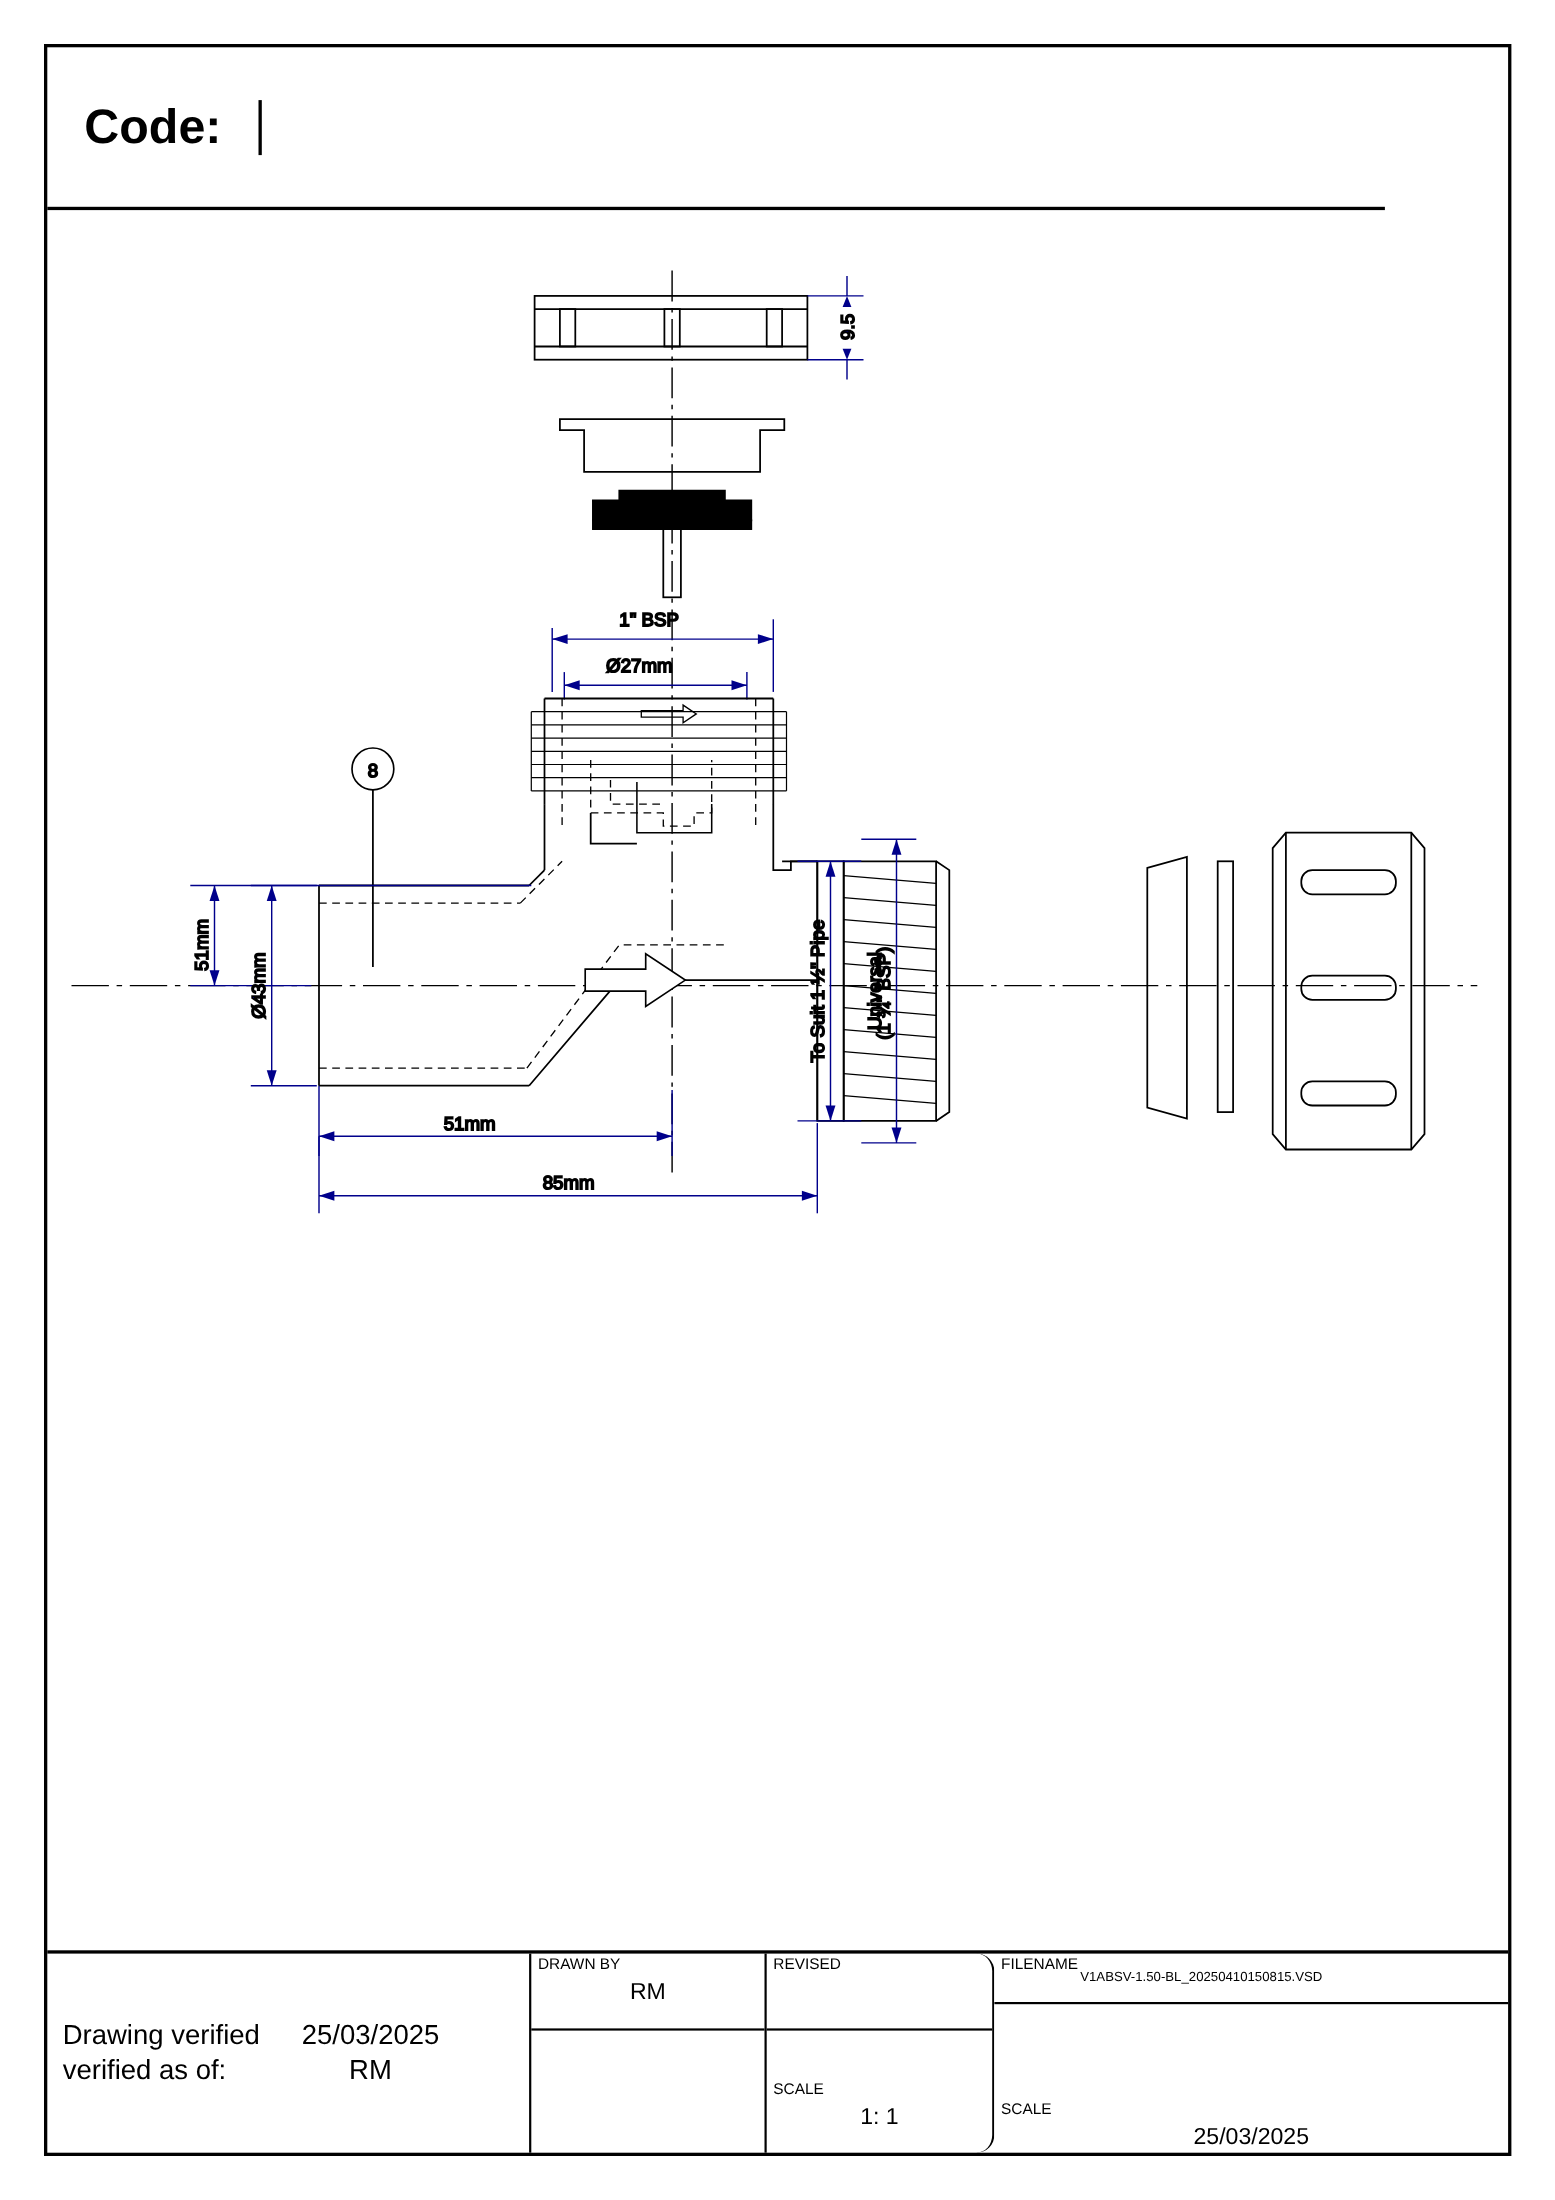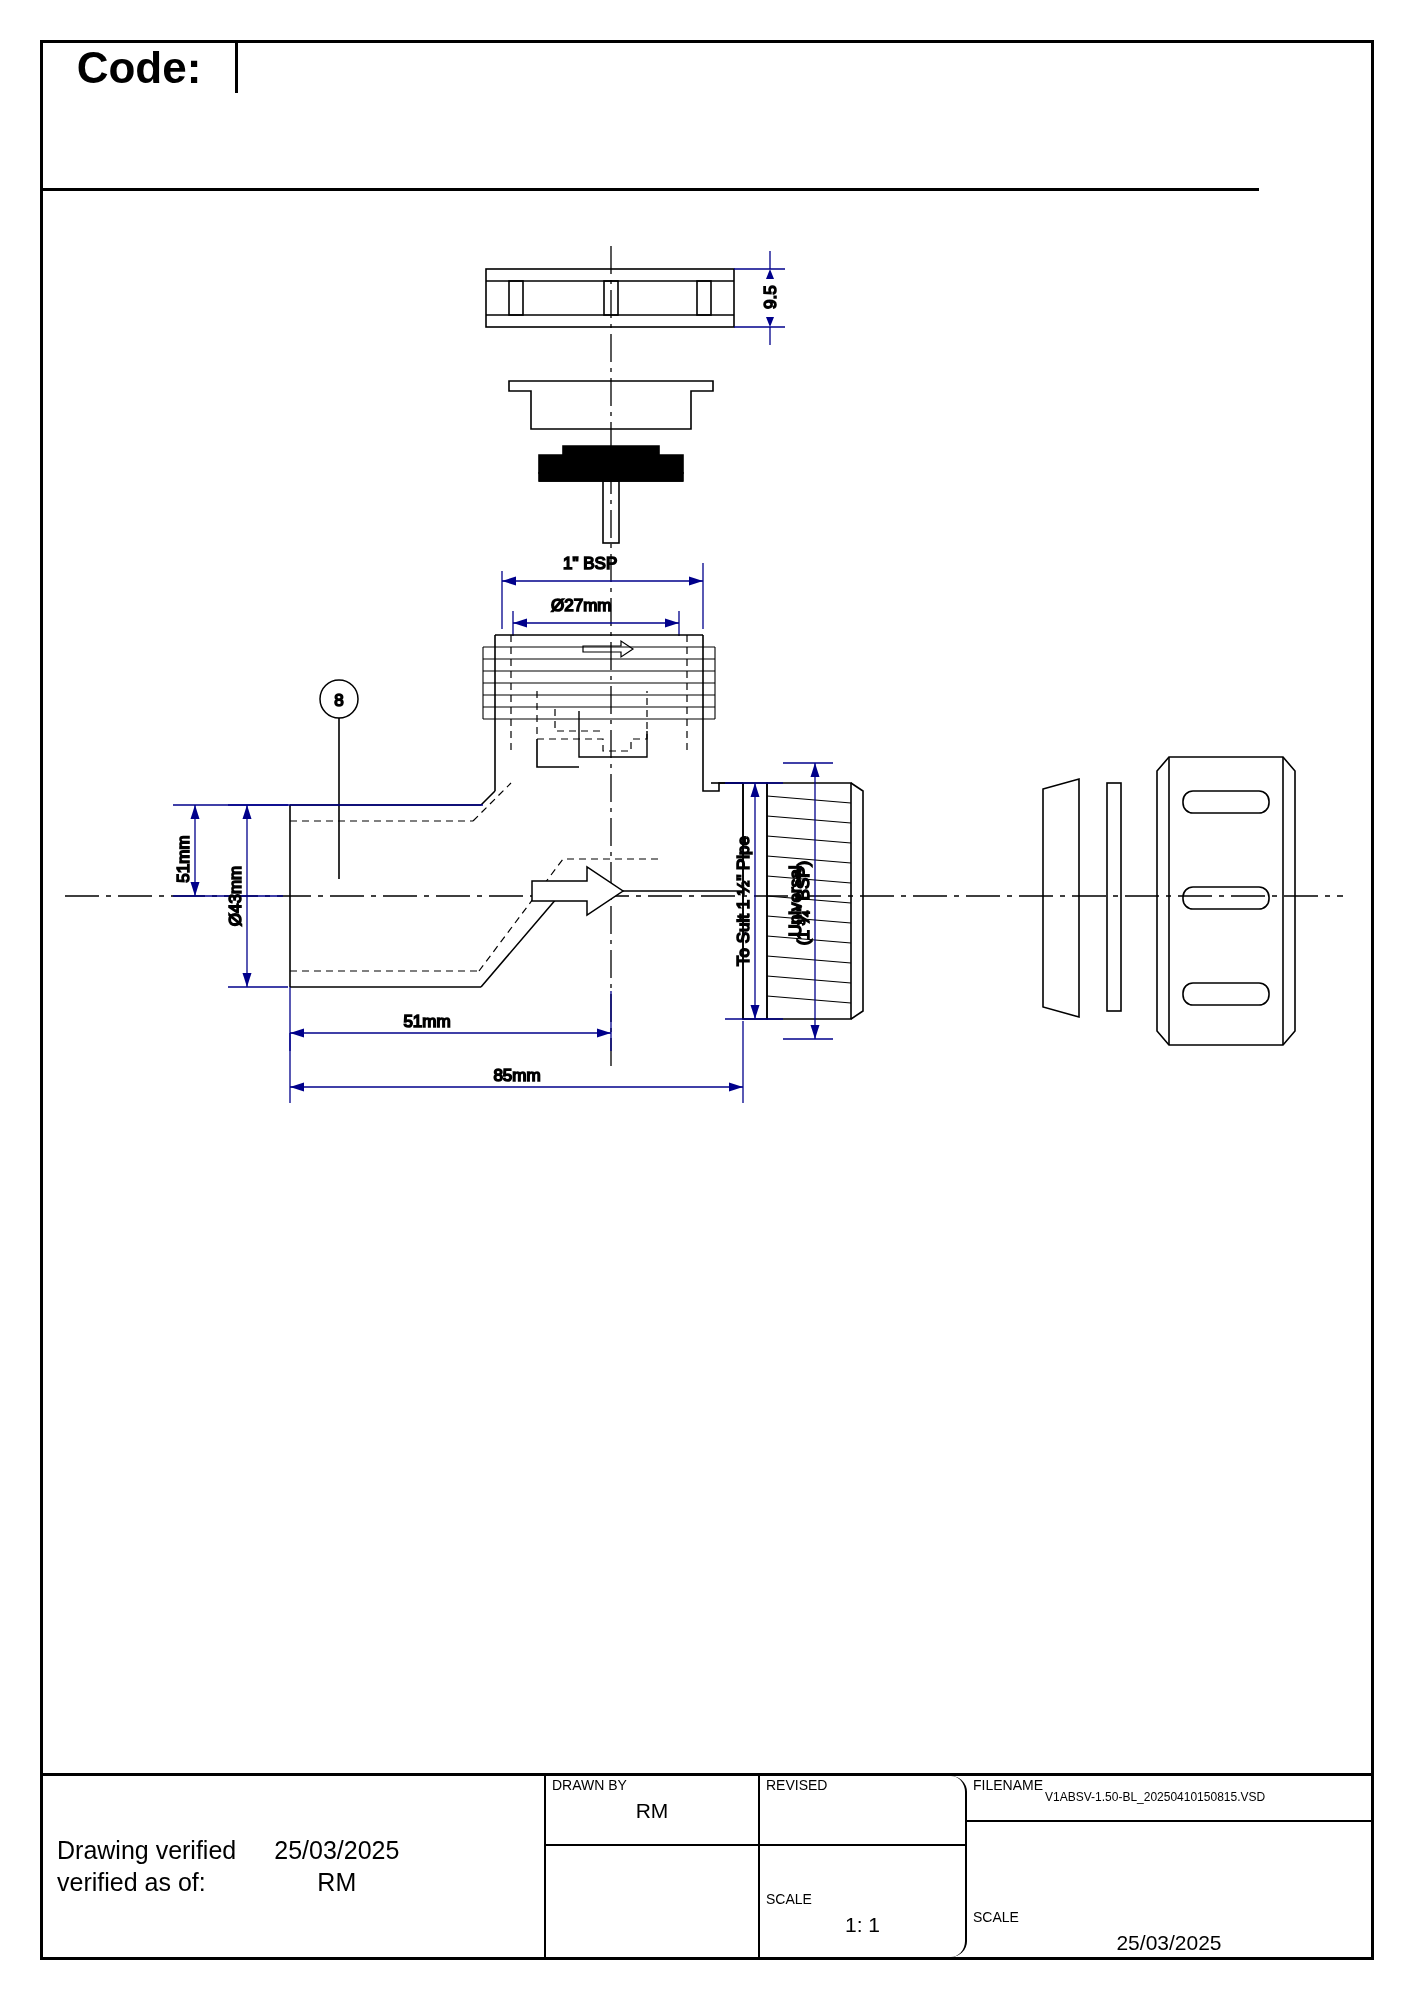--- a/index.html
+++ b/index.html
@@ -30,21 +30,21 @@
   
   .title-bar {
     position: absolute;
     left: 43px;
     top: 43px;
     width: 1216px;
     height: 148px;
     border-bottom: 3px solid #000;
     box-sizing: border-box;
     display: flex;
-    align-items: flex-start;
+    align-items: center;
   }
   .code-label-cell {
     width: 195px;
     border-right: 3px solid #000;
     box-sizing: border-box;
     display: flex;
     align-items: center;
     justify-content: center;
   }
   .code-label {
@@ -78,21 +78,21 @@
     position: absolute;
     left: 43px;
     top: 1773px;
     width: 1328px;
     height: 184px;
     border-top: 3px solid #000;
     box-sizing: border-box;
     display: flex;
   }
   .verified-cell {
-    width: 503px;
+    width: 440px;
     border-right: 2px solid #000;
     box-sizing: border-box;
     display: flex;
     align-items: center;
     padding-left: 14px;
     gap: 8px;
   }
   .verified-text {
     font-size: 25px;
     color: #000;

